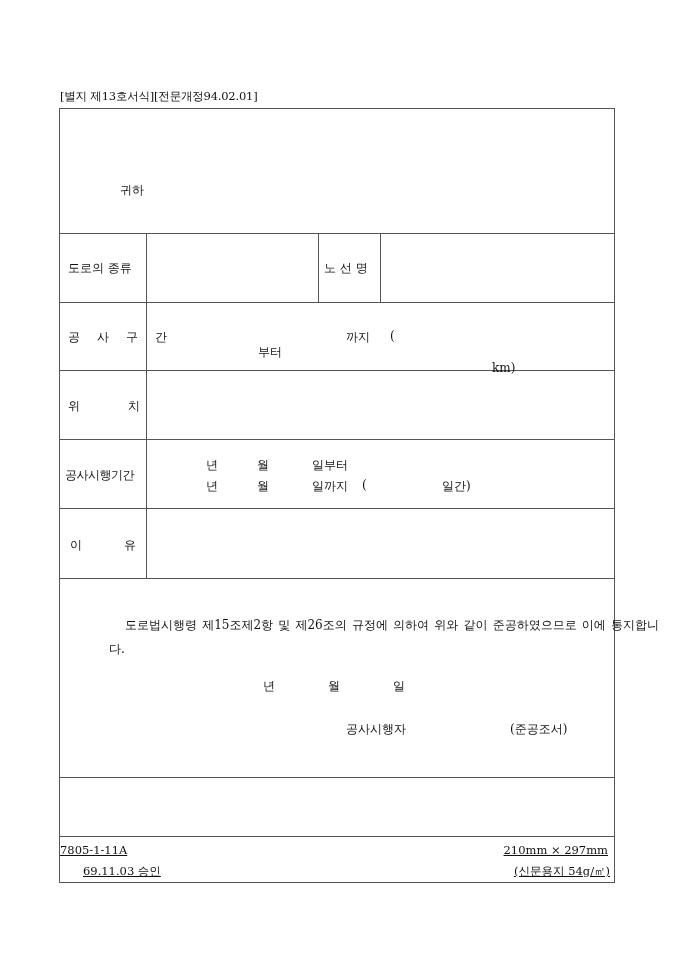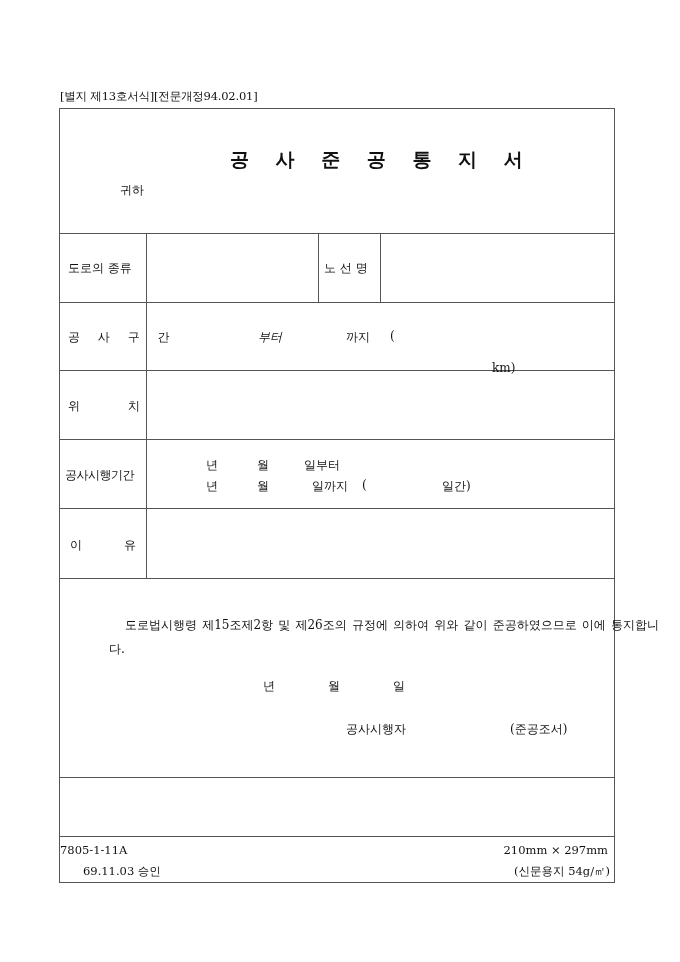--- a/index.html
+++ b/index.html
@@ -4,32 +4,31 @@
 <style>
   html, body { margin: 0; padding: 0; background: #ffffff; }
   body { width: 680px; height: 962px; position: relative; font-family: "DejaVu Serif", "Liberation Serif", serif; color: #111; font-size: 12px; }
   .form-code { position: absolute; left: 60px; top: 89px; font-size: 11.5px; letter-spacing: -0.2px; }
   .frame { position: absolute; left: 59px; top: 108px; width: 556px; height: 775px; border: 1px solid #555; box-sizing: border-box; }
   .hline { position: absolute; left: 0; width: 100%; height: 0; border-top: 1px solid #555; }
   .vline { position: absolute; width: 0; border-left: 1px solid #555; }
   .abs { position: absolute; white-space: nowrap; }
   .title { font-size: 19px; font-weight: bold; letter-spacing: 10px; }
   .lbl { font-size: 12px; }
-  .sp { letter-spacing: 7px; }
+  .sp { letter-spacing: 7px; font-family: Liberation Serif, serif; }
   .body-text { position: absolute; left: 1px; width: 550px; line-height: 24px; font-size: 12px; text-align: justify; margin-left: 48px; }
-  .foot { font-size: 11.5px; }
+  .foot { font-size: 11.5px; text-decoration: underline; }
 </style>
 </head>
 <body>
 
 <div class="form-code">[별지 제13호서식][전문개정94.02.01]</div>
 
 <div class="frame">
 
-  <div class="abs title" style="left:170px; top:38px;">공 사 준 공  통 지 서</div>
   <div class="abs lbl" style="left:60px; top:73px;">귀하</div>
 
   <div class="hline" style="top:124px;"></div>
   <div class="hline" style="top:193px;"></div>
   <div class="hline" style="top:261px;"></div>
   <div class="hline" style="top:330px;"></div>
   <div class="hline" style="top:399px;"></div>
   <div class="hline" style="top:469px;"></div>
   <div class="hline" style="top:668px;"></div>
   <div class="hline" style="top:727px;"></div>
@@ -39,34 +38,34 @@
   <div class="vline" style="left:258px; top:124px; height:69px;"></div>
   <div class="vline" style="left:320px; top:124px; height:69px;"></div>
 
   <div class="abs lbl" style="left:8px; top:151px;text-align:center;">도로의 종류</div>
   <div class="abs" style="left:88px; top:126px; width:168px; height:65px;"></div>
   <div class="abs lbl" style="left:264px; top:151px;">노 선 명</div>
   <div class="abs" style="left:322px; top:126px; width:230px; height:65px;"></div>
 
   <div class="abs lbl sp" style="left:8px; top:220px;">공 사 구 간</div>
   <div class="abs" style="left:88px; top:195px; width:108px; height:64px;"></div>
-  <div class="abs lbl" style="left:198px; top:220px;font-style:italic;">부터</div>
+  <div class="abs lbl" style="left:198px; top:235px;">부터</div>
   <div class="abs lbl" style="left:286px; top:220px;">까지</div>
   <div class="abs lbl" style="left:330px; top:220px;">(</div>
   <div class="abs" style="left:342px; top:205px; width:70px; height:40px;"></div>
   <div class="abs lbl" style="left:432px; top:220px;margin-top:32px;">km)</div>
 
   <div class="abs lbl" style="left:8px; top:289px;">위</div>
   <div class="abs lbl" style="left:68px; top:289px;">치</div>
   <div class="abs" style="left:88px; top:263px; width:464px; height:65px;"></div>
 
   <div class="abs lbl" style="left:5px; top:358px; letter-spacing:-0.5px;">공사시행기간</div>
   <div class="abs lbl" style="left:146px; top:348px;">년</div>
   <div class="abs lbl" style="left:197px; top:348px;">월</div>
-  <div class="abs lbl" style="left:244px; top:348px;">일부터</div>
+  <div class="abs lbl" style="left:252px; top:348px;">일부터</div>
   <div class="abs lbl" style="left:146px; top:369px;">년</div>
   <div class="abs lbl" style="left:197px; top:369px;">월</div>
   <div class="abs lbl" style="left:252px; top:369px;">일까지</div>
   <div class="abs lbl" style="left:302px; top:369px;">(</div>
   <div class="abs lbl" style="left:382px; top:369px;">일간)</div>
   <div class="abs" style="left:88px; top:340px; width:56px; height:50px;"></div>
   <div class="abs" style="left:312px; top:366px; width:68px; height:20px;"></div>
 
   <div class="abs lbl" style="left:10px; top:428px;">이</div>
   <div class="abs lbl" style="left:64px; top:428px;">유</div>

